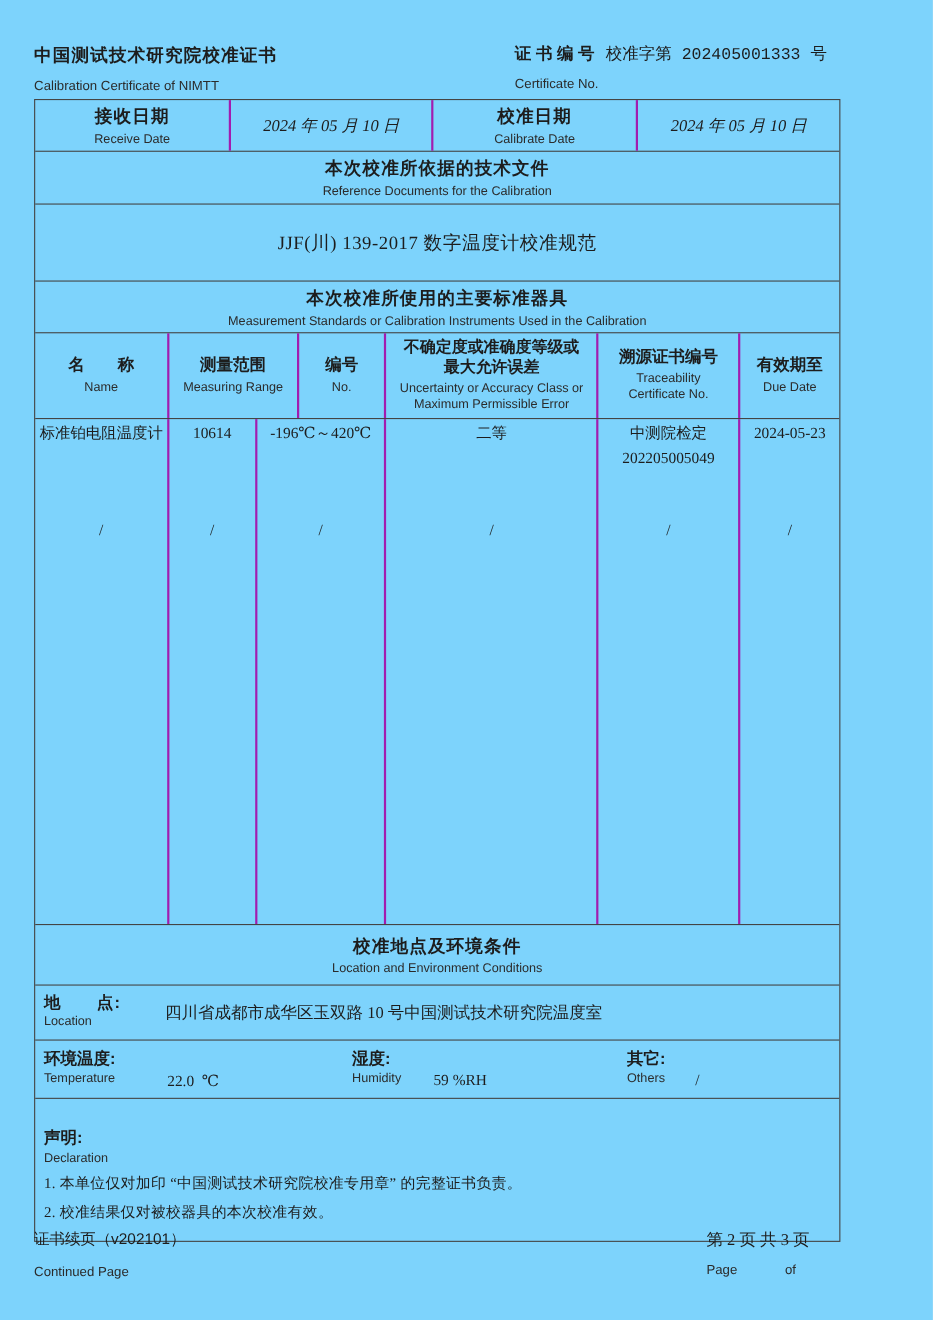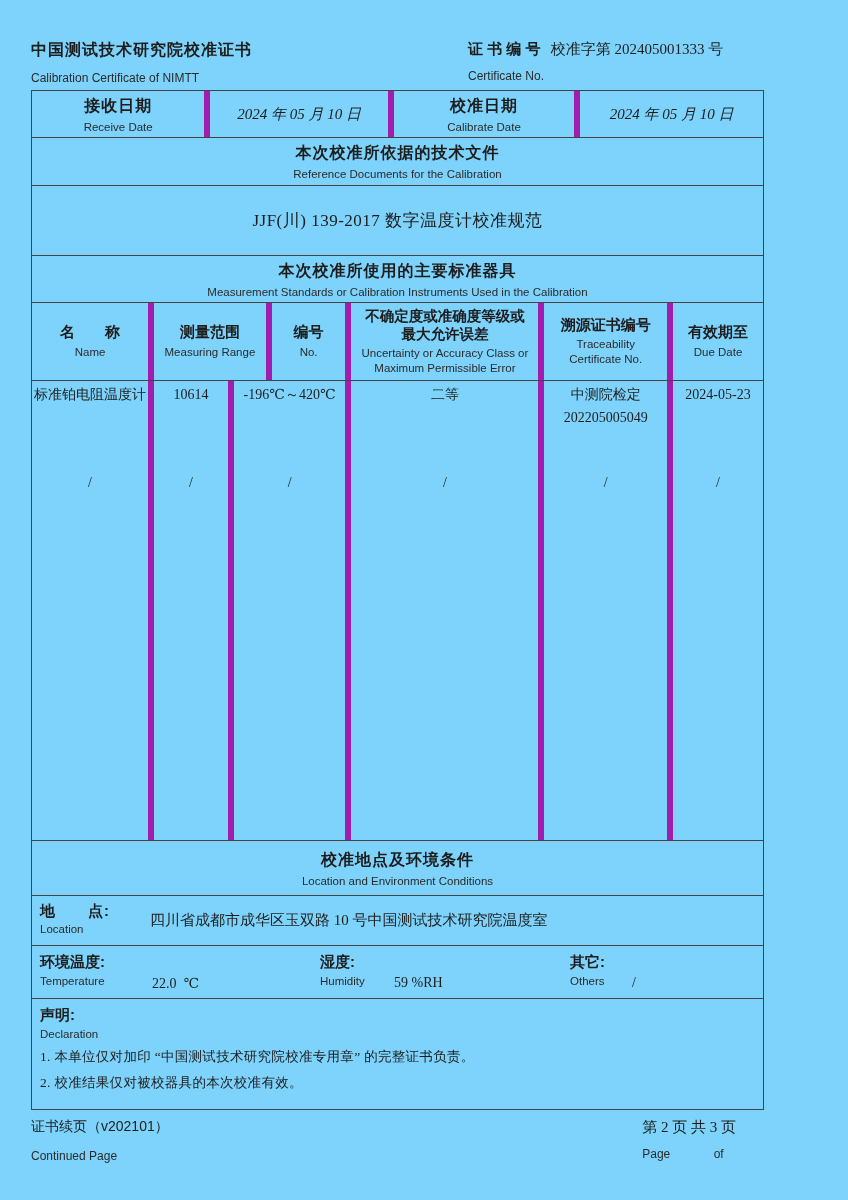--- a/index.html
+++ b/index.html
@@ -15,27 +15,27 @@
   .zhs { font-family: "Liberation Sans", "DejaVu Sans", sans-serif; font-weight: 600; }
   .en  { font-family: "Liberation Sans", "DejaVu Sans", sans-serif; font-weight: 400; color: #2b2b2b; }
   .pre { white-space: pre-line; }
 
   
   .doc-header { position: absolute; top: 40px; left: 31px; width: 733px; display: flex; justify-content: space-between; }
   .hdr-title-zh { font-size: 16px; letter-spacing: 1px; }
   .hdr-sub-en   { font-size: 12px; margin-top: 10px; }
   .hdr-right { width: 296px; }
   .hdr-certno-zh { font-size: 15px; }
-  .hdr-certno-zh .certno-val { font-family: Liberation Serif, serif; font-weight: 400; margin-left: 6px; }
+  .hdr-certno-zh .certno-val { font-family: Liberation Mono, monospace; font-weight: 400; margin-left: 6px; }
 
   
   .cert-table { position: absolute; top: 90px; left: 31px; width: 733px; border: 1.5px solid #444; }
   .trow { display: flex; border-bottom: 1px solid #444; }
   .trow:last-child { border-bottom: none; }
-  .tcell { border-right: 6px solid #a21caf; display: flex; flex-direction: column; align-items: center; justify-content: center; text-align: center; }
+  .tcell { border-right: 2px solid #a21caf; display: flex; flex-direction: column; align-items: center; justify-content: center; text-align: center; }
   .tcell:last-child { border-right: none; }
   .fullcell { width: 100%; display: flex; flex-direction: column; align-items: center; justify-content: center; text-align: center; }
 
   .lbl-zh { font-size: 16px; letter-spacing: 1px; }
   .lbl-en { font-size: 11.5px; margin-top: 4px; }
   .val-zh { font-size: 15px; font-style: italic; }
 
   .row-a { height: 47px; }
   .w-a1 { flex: 0 0 24.4%; } .w-a2 { flex: 0 0 25.1%; } .w-a3 { flex: 0 0 25.5%; align-items: center; } .w-a4 { flex: 1; }
 
@@ -64,21 +64,21 @@
   .loc-val { position: absolute; left: 118px; top: 15px; font-size: 15px; }
 
   .row-j { height: 53px; position: relative; text-align: left; }
   .env-lbl .l-zh { font-size: 15px; }
   .env-lbl .l-en { font-size: 11.5px; margin-top: 3px; }
   .env-lbl { position: absolute; top: 7px; }
   .temp-lbl { left: 8px; } .hum-lbl { left: 288px; } .oth-lbl { left: 538px; }
   .env-val { position: absolute; font-size: 14px; top: 29px; white-space: pre; }
   .temp-val { left: 120px; } .hum-val { left: 362px; } .oth-val { left: 600px; }
 
-  .row-k { height: 110px; display: block; text-align: left; padding: 7px 10px 0 8px; }
+  .row-k { height: 110px; display: block; text-align: left; padding: 7px 10px 0 8px; margin-top: 19px; }
   .decl-zh { font-size: 15px; }
   .decl-en { font-size: 11.5px; margin-top: 3px; }
   .decl-item { font-size: 13.5px; margin-top: 8px; letter-spacing: 0.3px; }
 
   
   .doc-footer { position: absolute; top: 1118px; left: 31px; width: 733px; display: flex; justify-content: space-between; }
   .ftr-left-zh { font-size: 14px; font-weight: 500; }
   .ftr-left-en { font-size: 12px; margin-top: 13px; }
   .ftr-right { margin-right: 28px; }
   .ftr-right-zh { font-size: 15px; }

